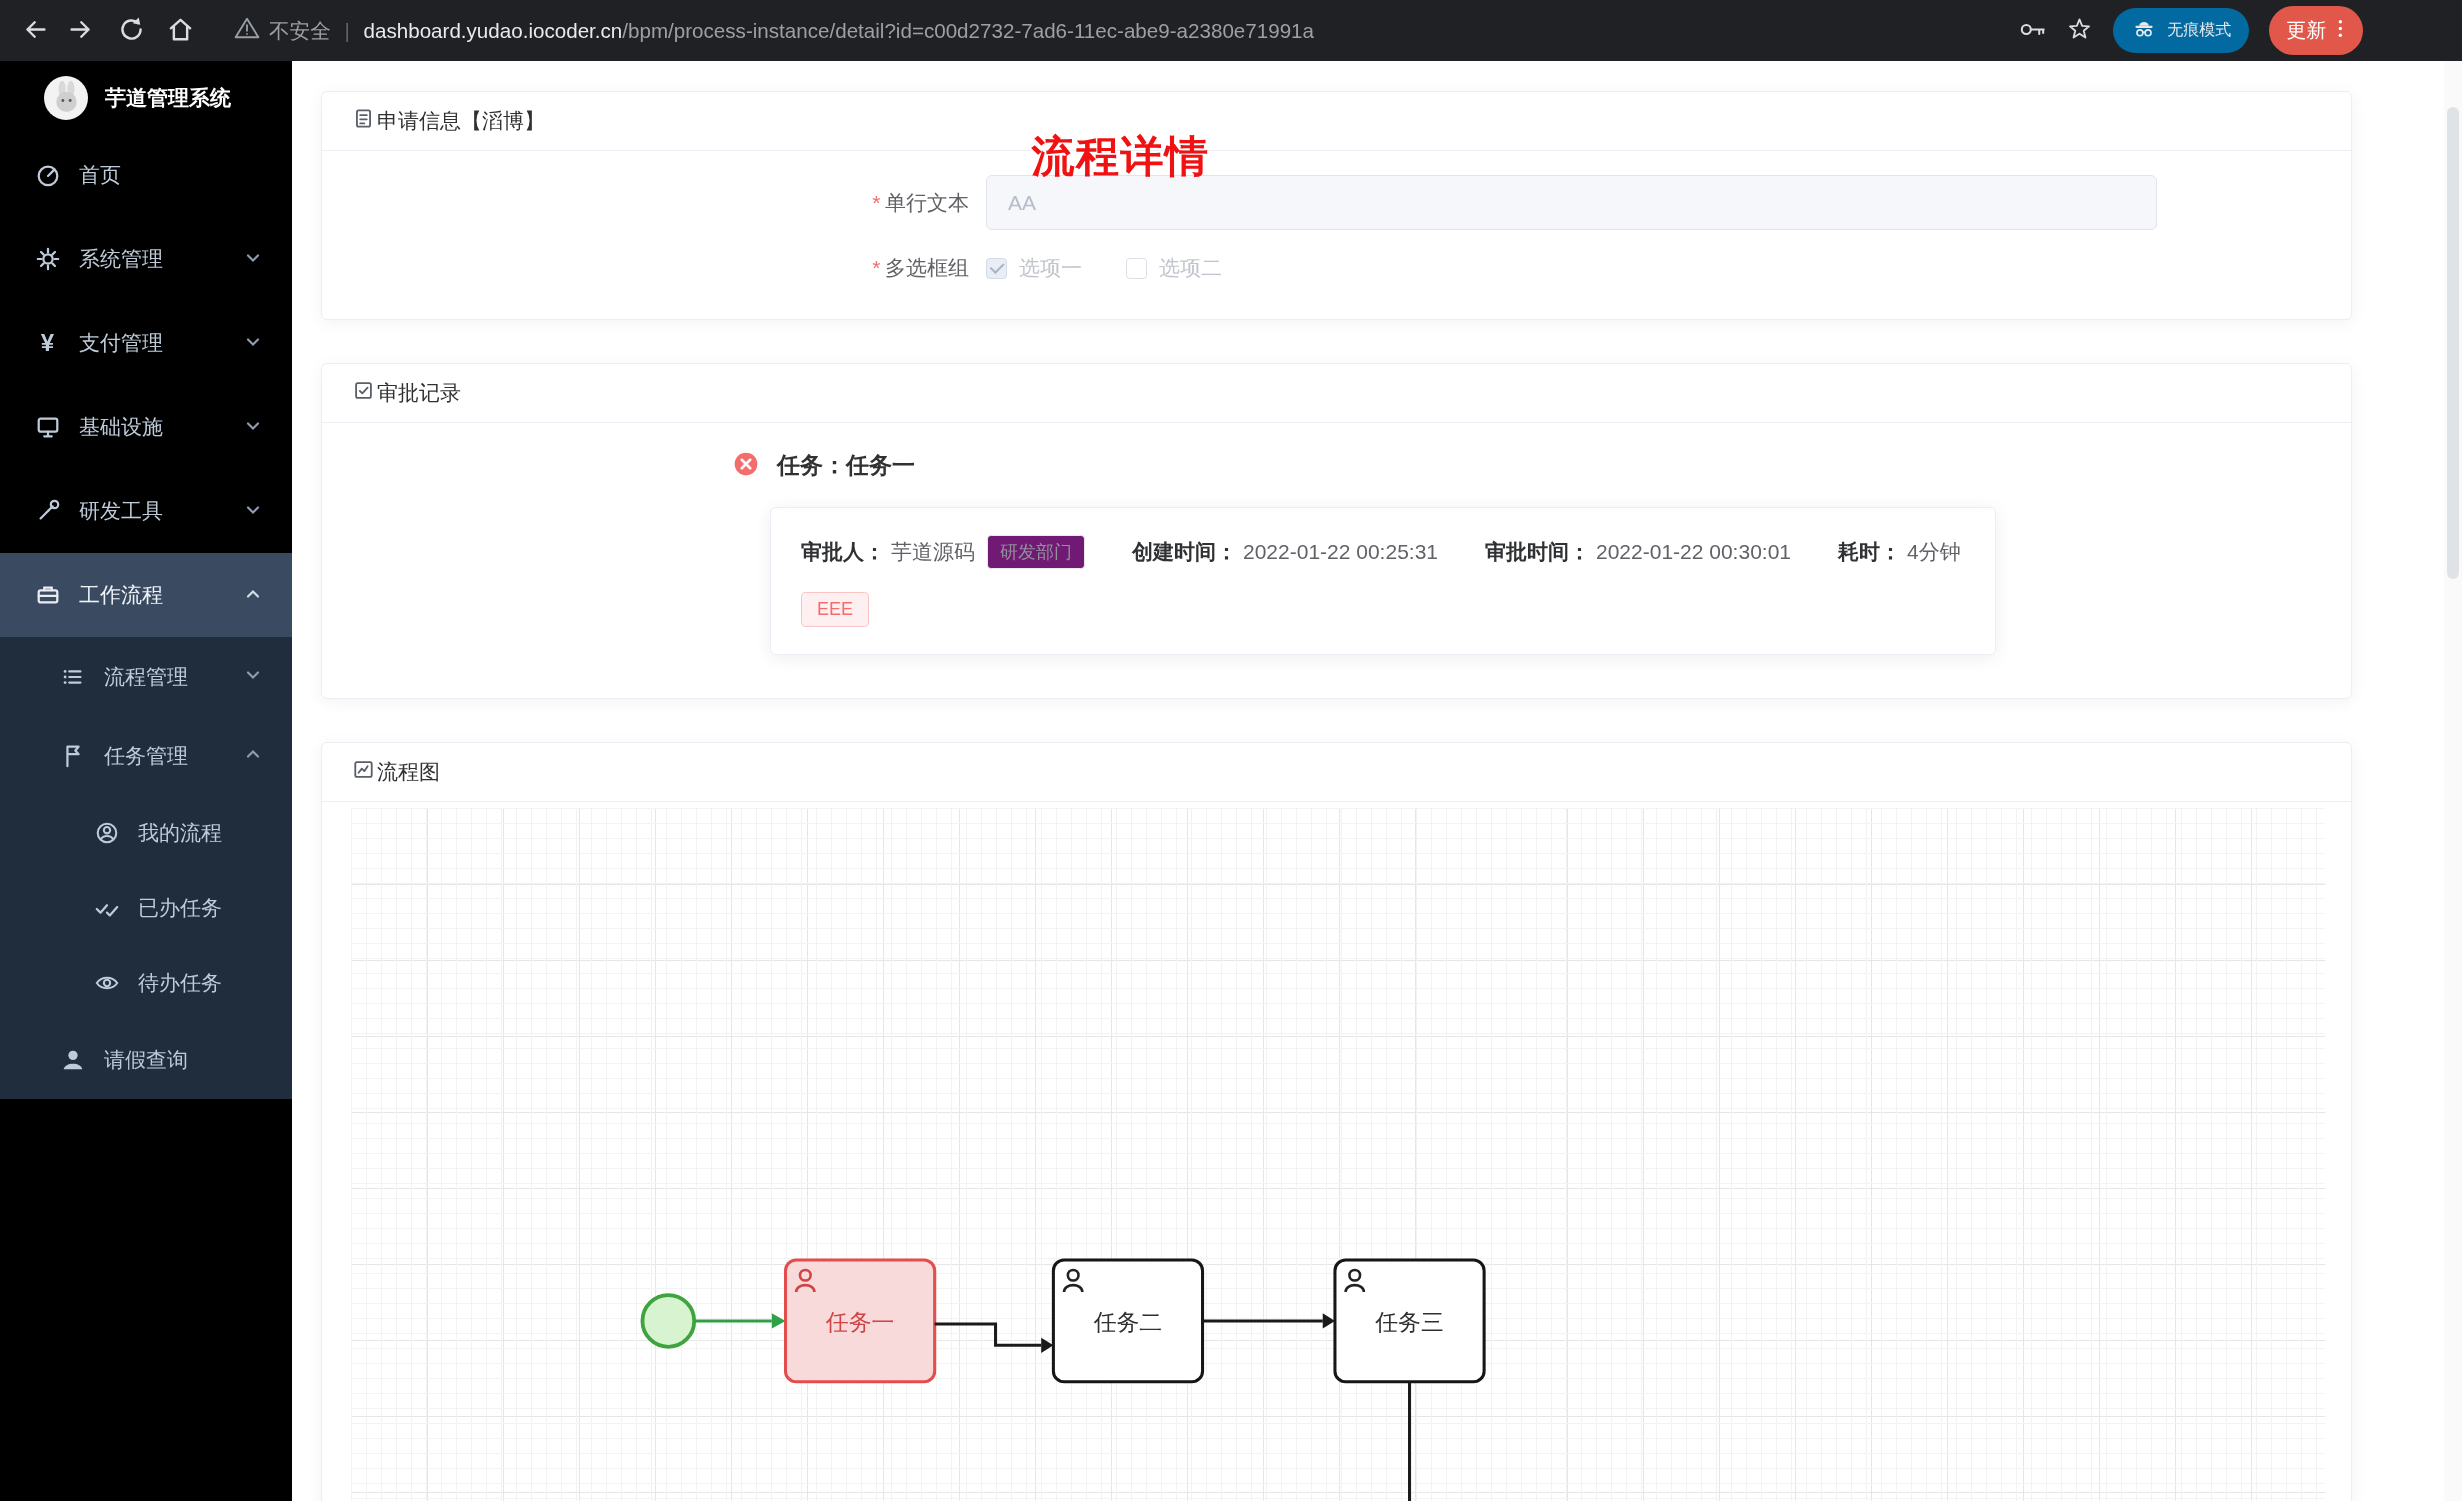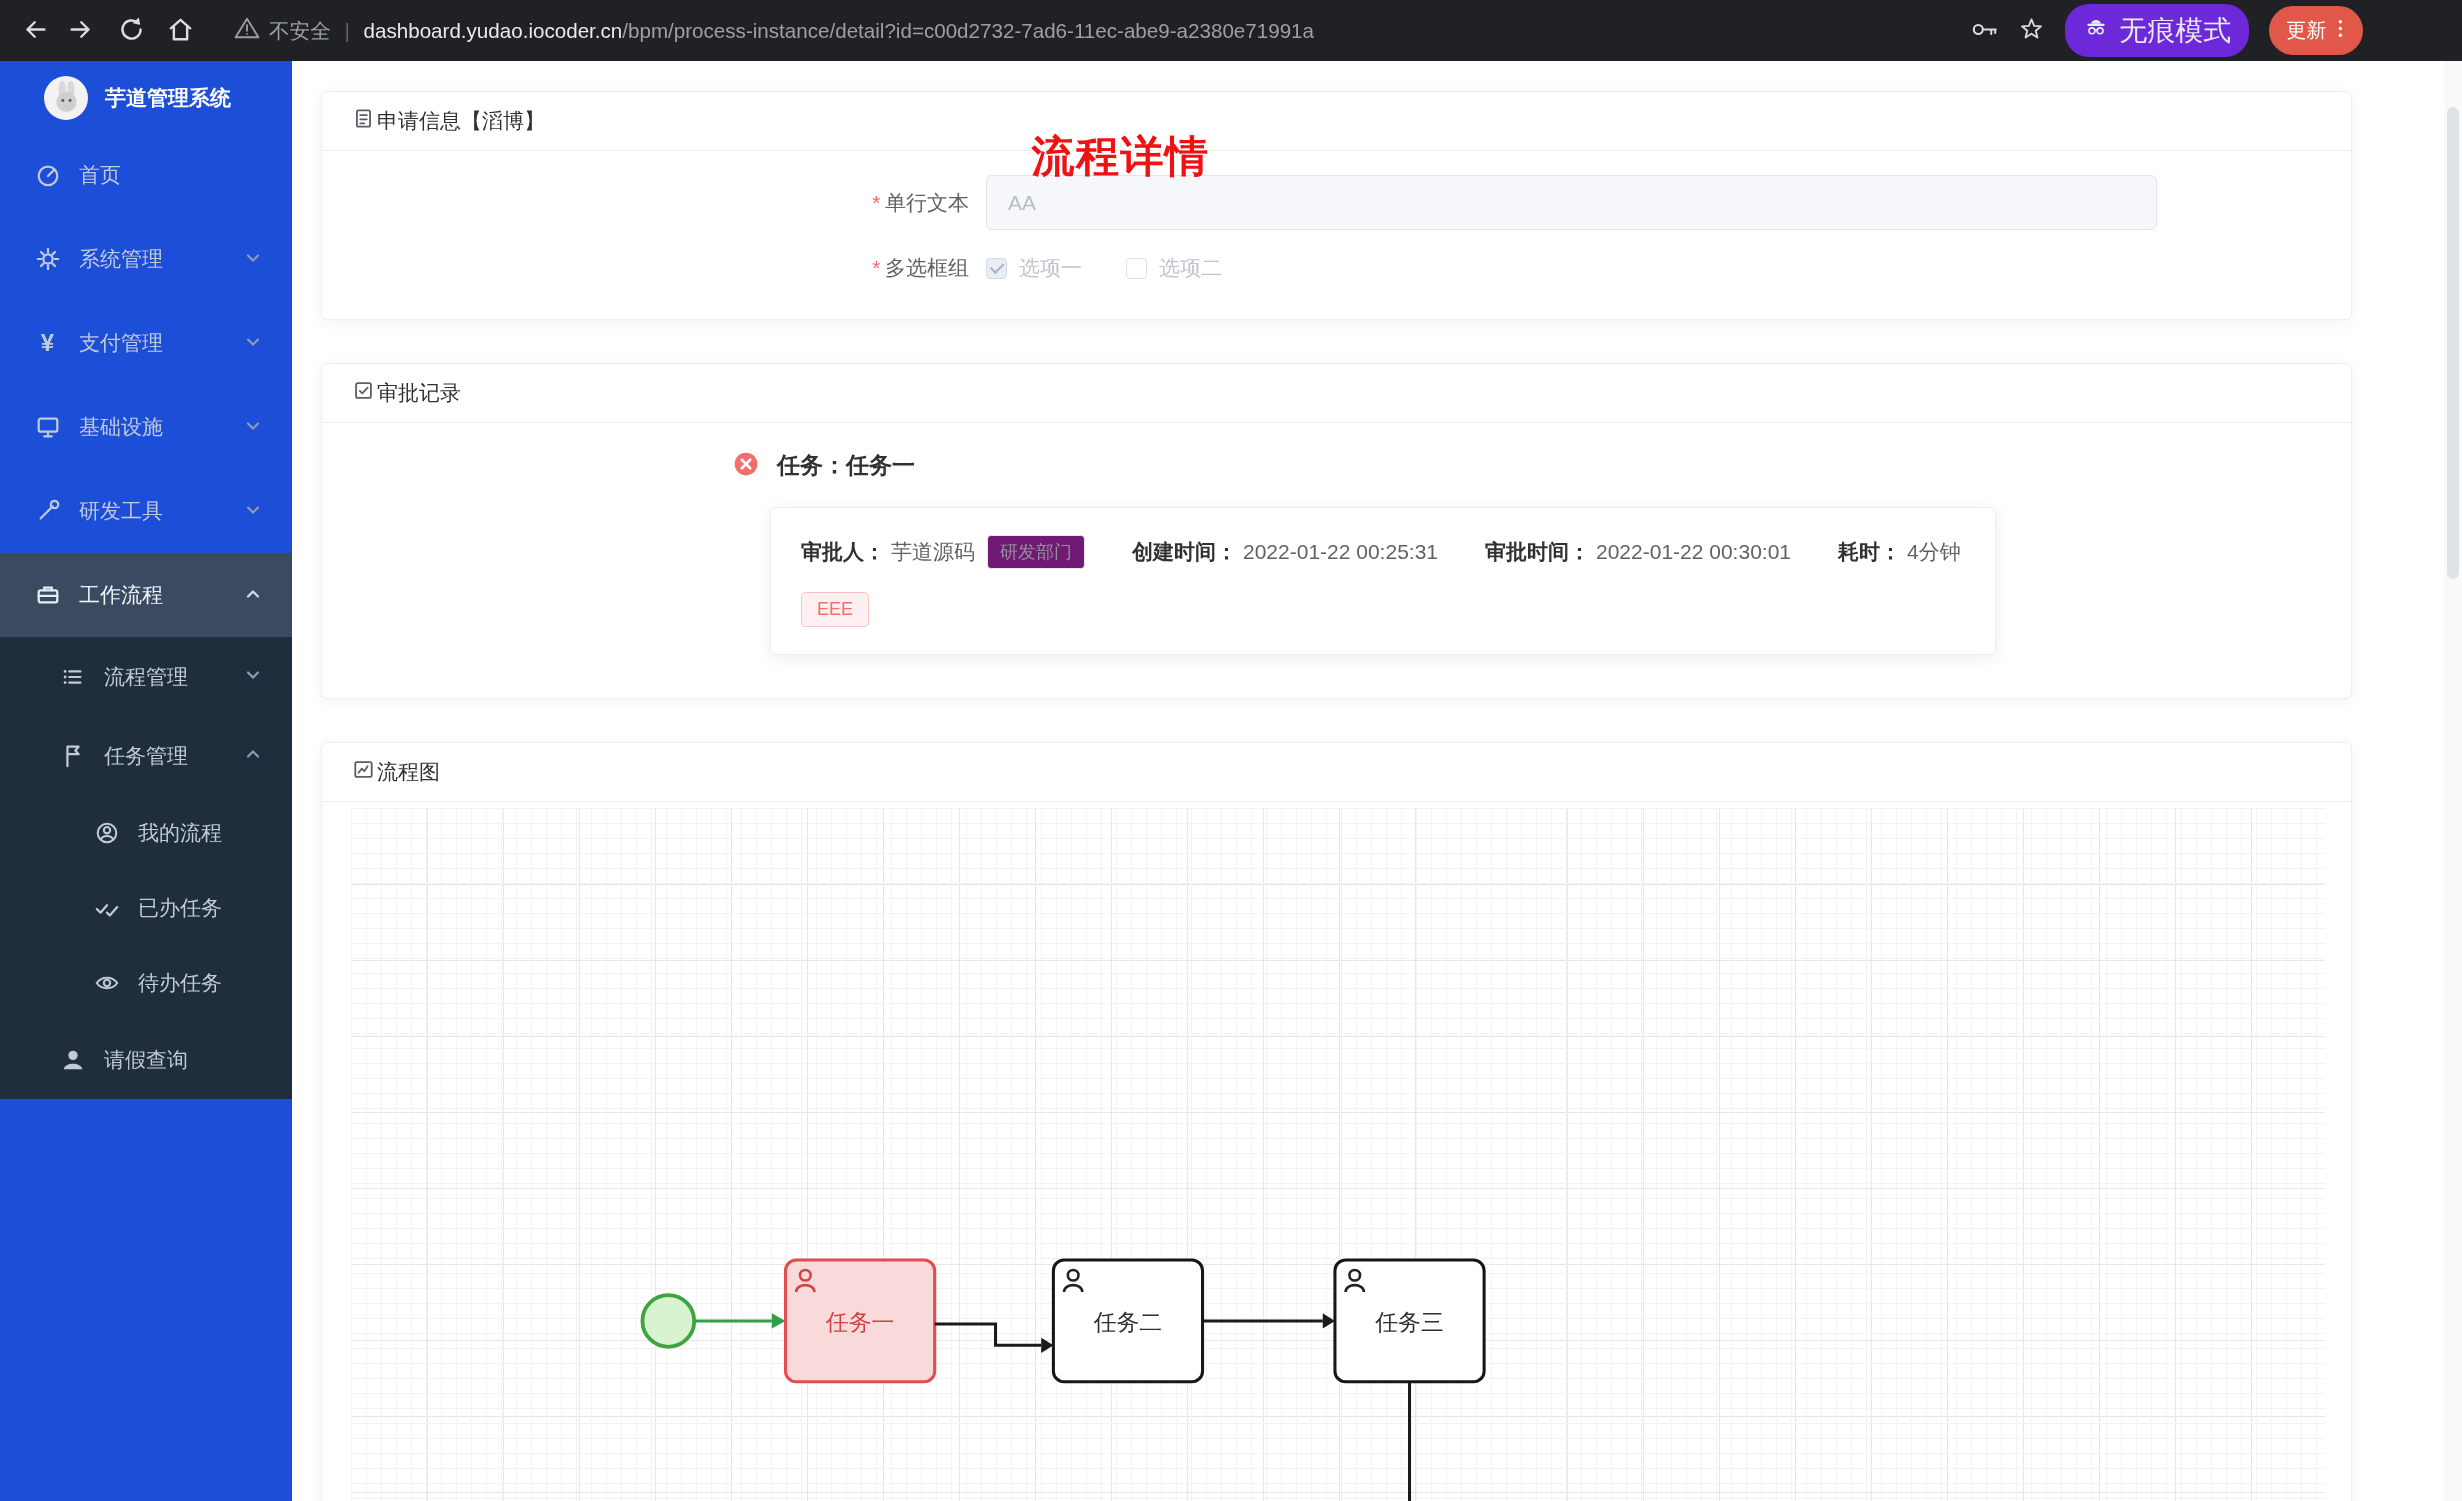--- a/index.html
+++ b/index.html
@@ -13,29 +13,29 @@
   .chrome-btn { width:43px; height:43px; display:flex; align-items:center; justify-content:center; border-radius:50%; }
   .chrome-btn svg { width:29px; height:29px; }
   .omnibox { display:flex; align-items:center; margin-left:32px; font-size:20.6px; flex:1; min-width:0; }
   .sec-icon svg { width:26px; height:26px; margin-right:9px; }
   .sec-label { color:#9aa0a6; }
   .url-sep { color:#5f6368; margin:0 13.7px; }
   .url-host { color:#e8eaed; }
   .url-path { color:#9aa0a6; }
   .bar-right { display:flex; align-items:center; gap:20px; padding-right:99px; }
   .bar-right svg { width:27px; height:27px; }
-  .incog-chip { display:flex; align-items:center; gap:10.7px; background:#6d28d9; border-radius:24px;
-    padding:7.6px 18px; font-size:28px; color:#e8eaed; }
+  .incog-chip { display:flex; align-items:center; gap:10.7px; background:#0369a1; border-radius:24px;
+    padding:7.6px 18px; font-size:16px; color:#e8eaed; }
   .incog-chip svg { width:26px; height:26px; }
   .update-pill { display:flex; align-items:center; gap:9px; background:#e1584a; border-radius:30px;
     padding:8.4px 17px; font-size:20px; color:#fff; }
   .update-pill svg { width:10.7px; height:27px; }
 
   
-  .sidebar { position:absolute; top:61px; left:0; width:292px; height:1441px; background:#1d4ed8; }
+  .sidebar { position:absolute; top:61px; left:0; width:292px; height:1441px; background:#000000; }
   .logo-row { display:flex; align-items:center; gap:17px; padding:15px 0 13.7px 44px; height:72px; }
   .logo-avatar { width:44px; height:44px; border-radius:50%; background:#f3f3f3; overflow:hidden;
     display:flex; align-items:center; justify-content:center; }
   .logo-avatar svg { width:35px; height:35px; }
   .logo-title { color:#fff; font-size:21px; font-weight:700; }
   .menu-item { display:flex; align-items:center; height:84px; position:relative; cursor:pointer; }
   .menu-item .mi-icon { width:27px; height:27px; display:flex; align-items:center; justify-content:center; }
   .menu-item .mi-icon svg { width:26px; height:26px; }
   .mi-label { margin-left:18px; font-size:21px; color:#bfcbd9; }
   .mi-arrow { position:absolute; right:29px; }

